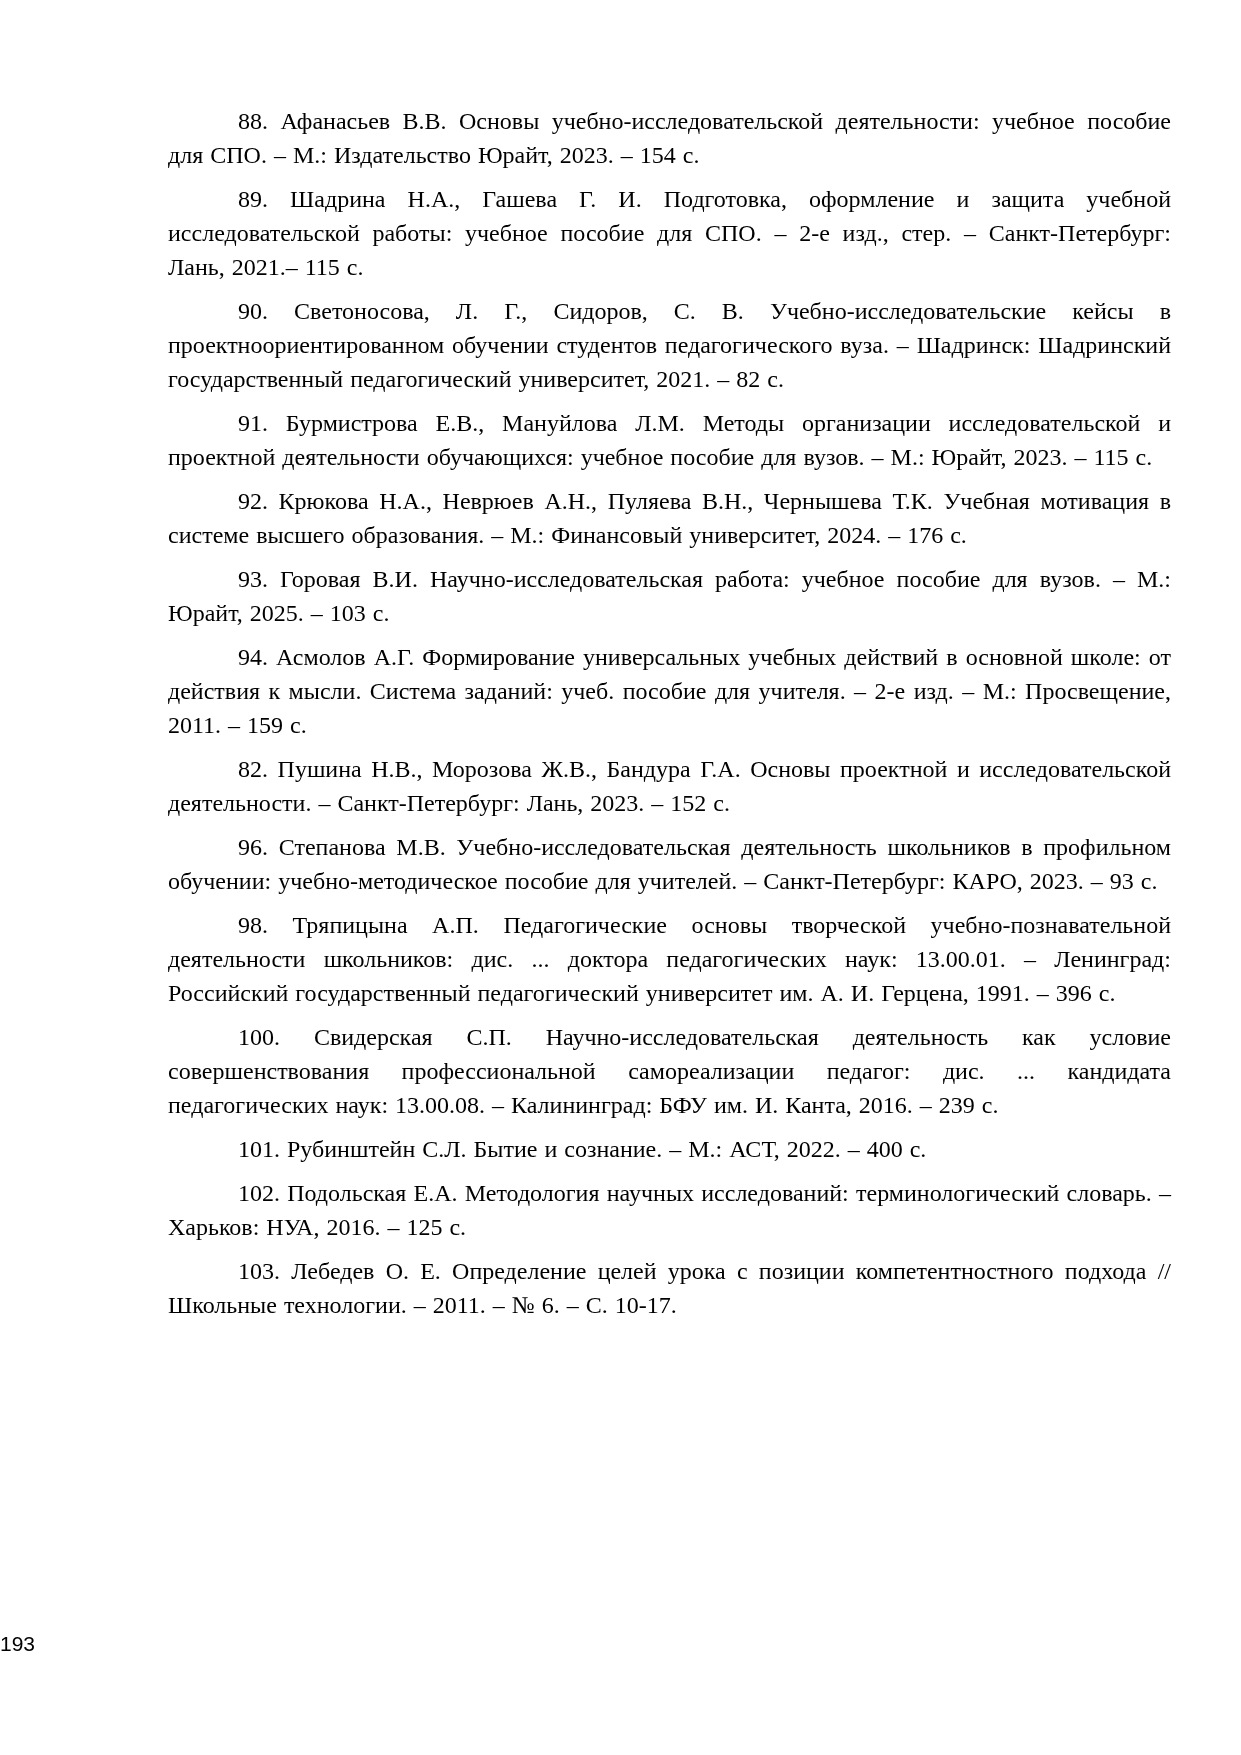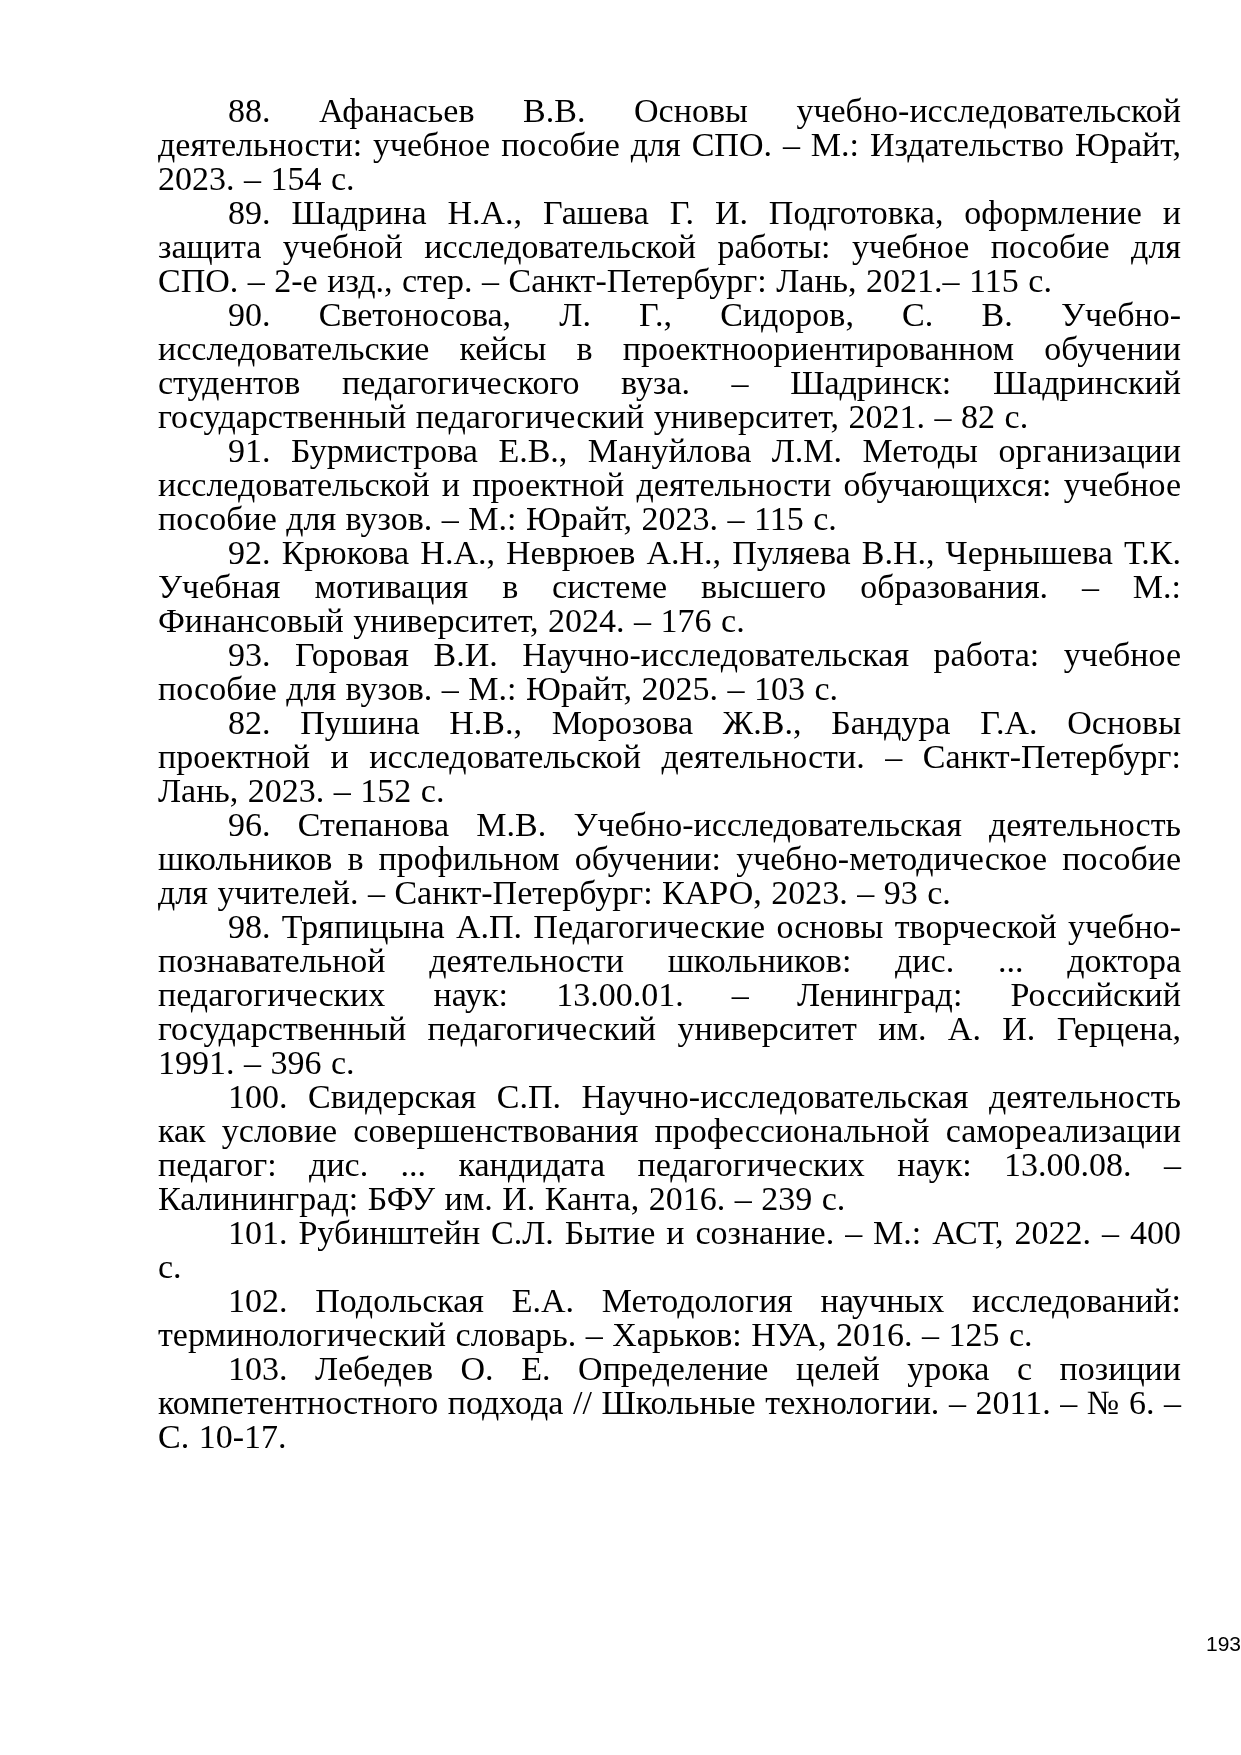--- a/index.html
+++ b/index.html
@@ -16,50 +16,51 @@
     color: #000000;
     font-family: "Liberation Serif", serif;
   }
   .textblock {
     position: absolute;
     left: 158px;
     top: 94px;
     width: 1023px;
   }
   .ref {
-    margin: 0;
+    margin: 10px;
     padding: 0;
     text-indent: 70px;
-    font-size: 34px;
+    font-size: 24px;
     line-height: 34px;
     text-align: justify;
     word-spacing: 1px;
   }
   .pagenum {
     position: absolute;
     left: 0;
     top: 1632px;
     width: 1241px;
-    text-align: right;
+    text-align: left;
     font-family: "Liberation Sans", sans-serif;
     font-size: 21px;
     color: #000000;
   }
 </style>
 </head>
 <body>
 
 <div class="sheet">
   <div class="textblock">
     <p class="ref">88. Афанасьев В.В. Основы учебно-исследовательской деятельности: учебное пособие для СПО. – М.: Издательство Юрайт, 2023. – 154 с.</p>
     <p class="ref">89. Шадрина Н.А., Гашева Г. И. Подготовка, оформление и защита учебной исследовательской работы: учебное пособие для СПО. – 2-е изд., стер. – Санкт-Петербург: Лань, 2021.– 115 с.</p>
     <p class="ref">90. Светоносова, Л. Г., Сидоров, С. В. Учебно-исследовательские кейсы в проектноориентированном обучении студентов педагогического вуза. – Шадринск: Шадринский государственный педагогический университет, 2021. – 82 с.</p>
     <p class="ref">91. Бурмистрова Е.В., Мануйлова Л.М. Методы организации исследовательской и проектной деятельности обучающихся: учебное пособие для вузов. – М.: Юрайт, 2023. – 115 с.</p>
     <p class="ref">92. Крюкова Н.А., Неврюев А.Н., Пуляева В.Н., Чернышева Т.К. Учебная мотивация в системе высшего образования. – М.: Финансовый университет, 2024. – 176 с.</p>
     <p class="ref">93. Горовая В.И. Научно-исследовательская работа: учебное пособие для вузов. – М.: Юрайт, 2025. – 103 с.</p>
+    <p class="ref">94. Асмолов А.Г. Формирование универсальных учебных действий в основной школе: от действия к мысли. Система заданий: учеб. пособие для учителя. – 2-е изд. – М.: Просвещение, 2011. – 159 с.</p>
     <p class="ref">82. Пушина Н.В., Морозова Ж.В., Бандура Г.А. Основы проектной и исследовательской деятельности. – Санкт-Петербург: Лань, 2023. – 152 с.</p>
     <p class="ref">96. Степанова М.В. Учебно-исследовательская деятельность школьников в профильном обучении: учебно-методическое пособие для учителей. – Санкт-Петербург: КАРО, 2023. – 93 с.</p>
     <p class="ref">98. Тряпицына А.П. Педагогические основы творческой учебно-познавательной деятельности школьников: дис. ... доктора педагогических наук: 13.00.01. – Ленинград: Российский государственный педагогический университет им. А. И. Герцена, 1991. – 396 с.</p>
     <p class="ref">100. Свидерская С.П. Научно-исследовательская деятельность как условие совершенствования профессиональной самореализации педагог: дис. ... кандидата педагогических наук: 13.00.08. – Калининград: БФУ им. И. Канта, 2016. – 239 с.</p>
     <p class="ref">101. Рубинштейн С.Л. Бытие и сознание. – М.: АСТ, 2022. – 400 с.</p>
     <p class="ref">102. Подольская Е.А. Методология научных исследований: терминологический словарь. – Харьков: НУА, 2016. – 125 с.</p>
     <p class="ref">103. Лебедев О. Е. Определение целей урока с позиции компетентностного подхода // Школьные технологии. – 2011. – № 6. – С. 10-17.</p>
   </div>
   <div class="pagenum">193</div>
 </div>

